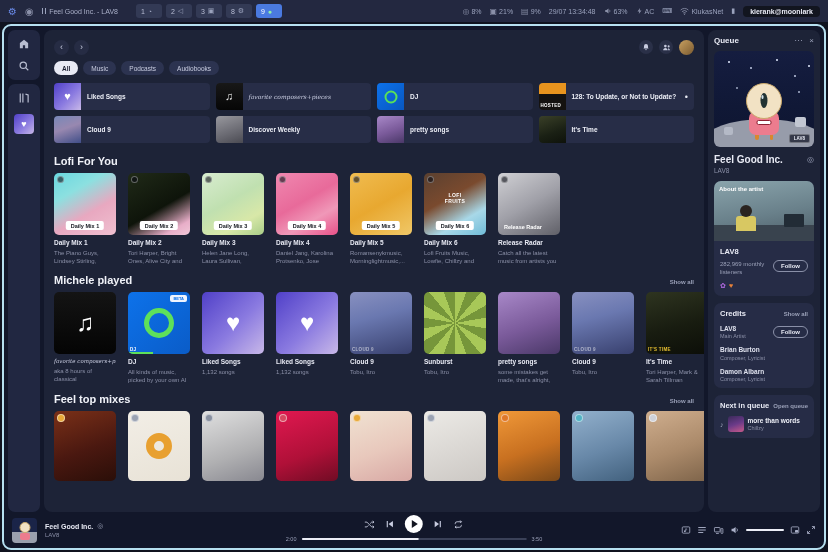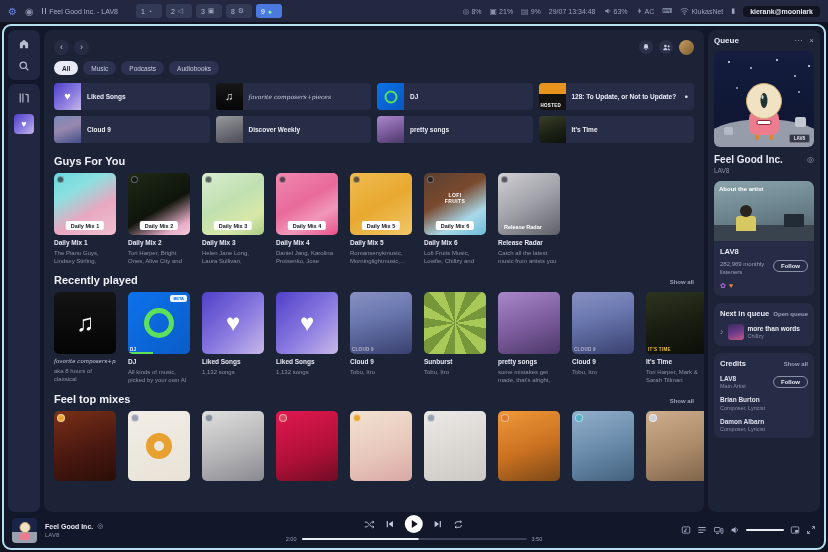--- a/index.html
+++ b/index.html
@@ -353,21 +353,21 @@
               
               
               
             </div>
             <span class="qp-title">It's Time</span>
 
           </div>
       </div>
 
       <div class="sec-head">
-        <span class="sec-title">Guys For You</span>
+        <span class="sec-title">Lofi For You</span>
       </div>
       <div class="card-row">
         <div class="pcard">
             <div class="card-art" style="background: linear-gradient(150deg, rgb(106, 216, 224) 0%, rgb(140, 224, 224) 30%, rgb(232, 168, 192) 62%, rgb(240, 192, 208) 100%);">
               <span class="art-badge"></span>
 
               <span class="mfy-pill" data-style="pill">Daily Mix 1</span>
             </div>
             <div class="card-title">Daily Mix 1</div>
             <div class="card-sub">The Piano Guys, Lindsey Stirling, 2CELLOS and...</div>
@@ -422,21 +422,21 @@
               <span class="art-badge"></span>
 
               <span class="mfy-pill" data-style="plain">Release Radar</span>
             </div>
             <div class="card-title">Release Radar</div>
             <div class="card-sub">Catch all the latest music from artists you follow, pl...</div>
           </div>
       </div>
 
       <div class="sec-head" style="margin-top:8px;">
-        <span class="sec-title">Recently played</span>
+        <span class="sec-title">Michele played</span>
         <span class="show-all">Show all</span>
       </div>
       <div class="card-row">
         <div class="pcard">
             <div class="card-art" style="background: linear-gradient(rgb(20, 20, 20), rgb(4, 4, 4));">
               <span class="glyph-center" style="color: rgb(255, 255, 255);">♫</span>
 
             </div>
             <div class="card-title" data-tstyle="fancy">favorite composers+pieces</div>
             <div class="card-sub">aka 8 hours of classical</div>
@@ -629,59 +629,59 @@
           </div>
           <div class="tag-row">
             <span style="color: rgb(176, 106, 224);">✿</span>
               <span style="color: rgb(232, 130, 58);">♥</span>
           </div>
         </div>
       </div>
 
       <div class="side-card side-pad">
         <div class="cred-head">
+          <span class="cred-title">Credits</span>
+          <span class="show-all">Show all</span>
+        </div>
+        <div class="cred-row">
+            <div style="flex:1;">
+              <div class="cred-name">LAV8</div>
+              <div class="cred-role">Main Artist</div>
+            </div>
+            <span class="follow-pill">Follow</span>
+          </div>
+          <div class="cred-row">
+            <div style="flex:1;">
+              <div class="cred-name">Brian Burton</div>
+              <div class="cred-role">Composer, Lyricist</div>
+            </div>
+
+          </div>
+          <div class="cred-row">
+            <div style="flex:1;">
+              <div class="cred-name">Damon Albarn</div>
+              <div class="cred-role">Composer, Lyricist</div>
+            </div>
+
+          </div>
+      </div>
+
+      <div class="side-card side-pad">
+        <div class="cred-head">
           <span class="cred-title">Next in queue</span>
           <span class="show-all">Open queue</span>
         </div>
         <div class="nq-row">
           <span class="nq-note">♪</span>
           <span class="nq-thumb" style="background: linear-gradient(160deg, rgb(58, 42, 90) 0%, rgb(106, 58, 136) 50%, rgb(200, 90, 138) 100%);"></span>
           <span>
             <div class="nq-title">more than words</div>
             <div class="nq-artist">Chillzy</div>
           </span>
         </div>
-      </div>
-
-      <div class="side-card side-pad">
-        <div class="cred-head">
-          <span class="cred-title">Credits</span>
-          <span class="show-all">Show all</span>
-        </div>
-        <div class="cred-row">
-            <div style="flex:1;">
-              <div class="cred-name">LAV8</div>
-              <div class="cred-role">Main Artist</div>
-            </div>
-            <span class="follow-pill">Follow</span>
-          </div>
-          <div class="cred-row">
-            <div style="flex:1;">
-              <div class="cred-name">Brian Burton</div>
-              <div class="cred-role">Composer, Lyricist</div>
-            </div>
-
-          </div>
-          <div class="cred-row">
-            <div style="flex:1;">
-              <div class="cred-name">Damon Albarn</div>
-              <div class="cred-role">Composer, Lyricist</div>
-            </div>
-
-          </div>
       </div>
     </div>
   </div>
 
   <div class="player">
     <div class="pl-art">
         <span class="h"></span>
         <span class="b"></span>
       </div>
     <div class="pl-meta">

